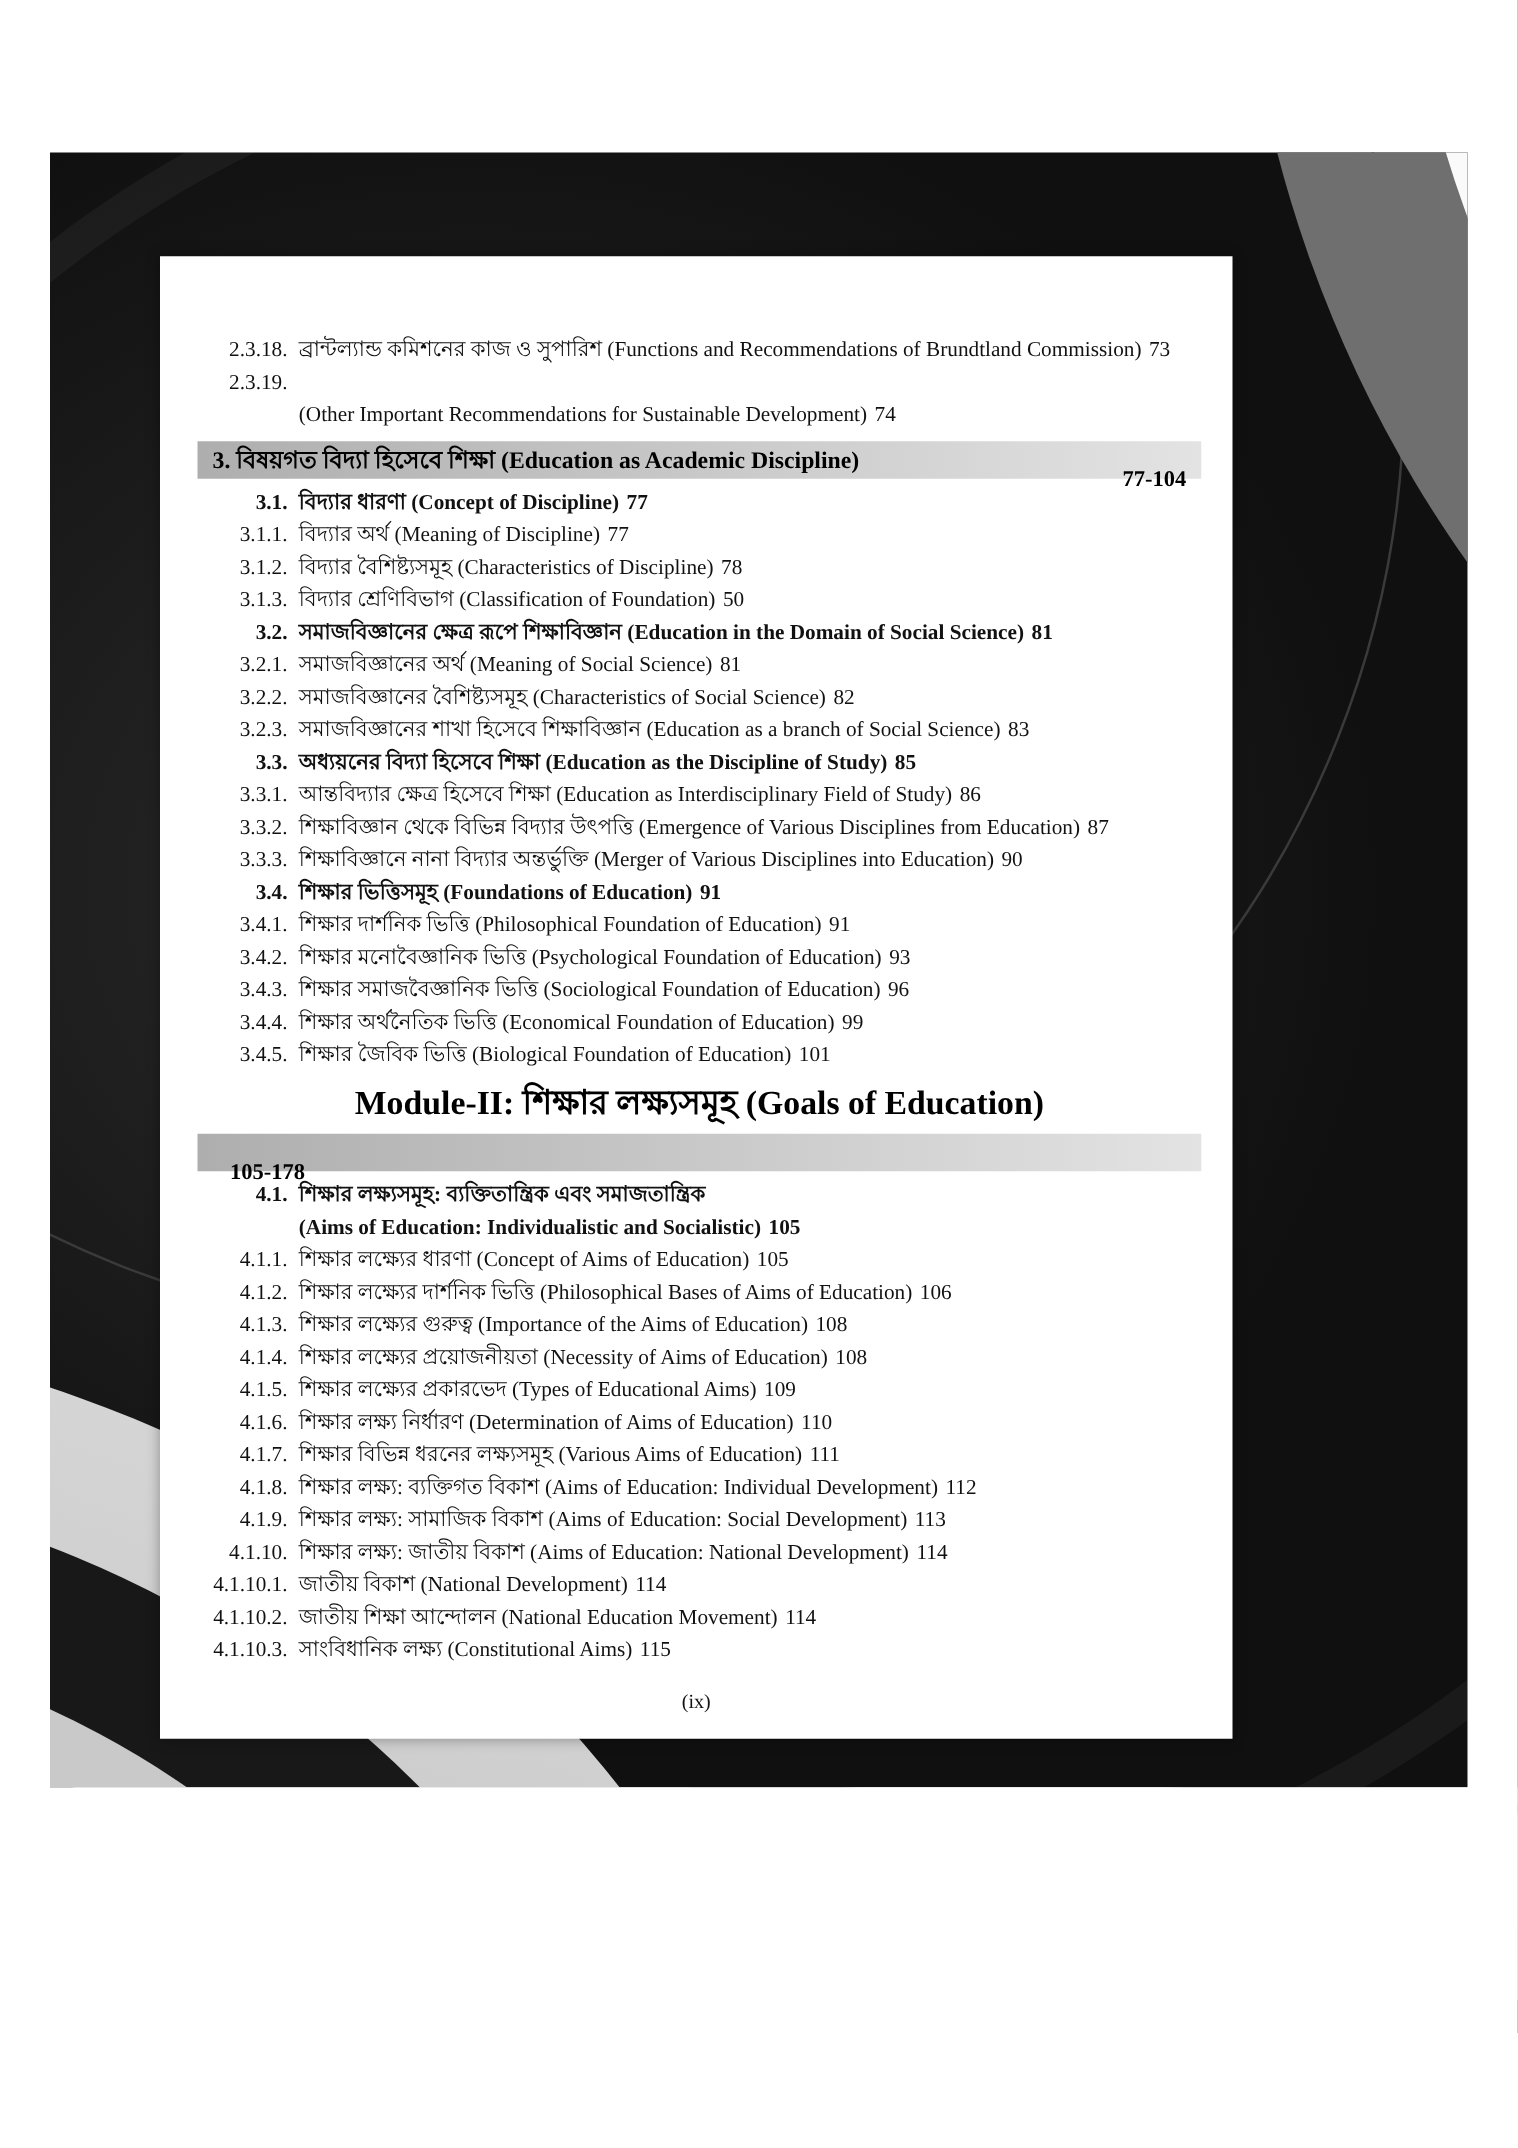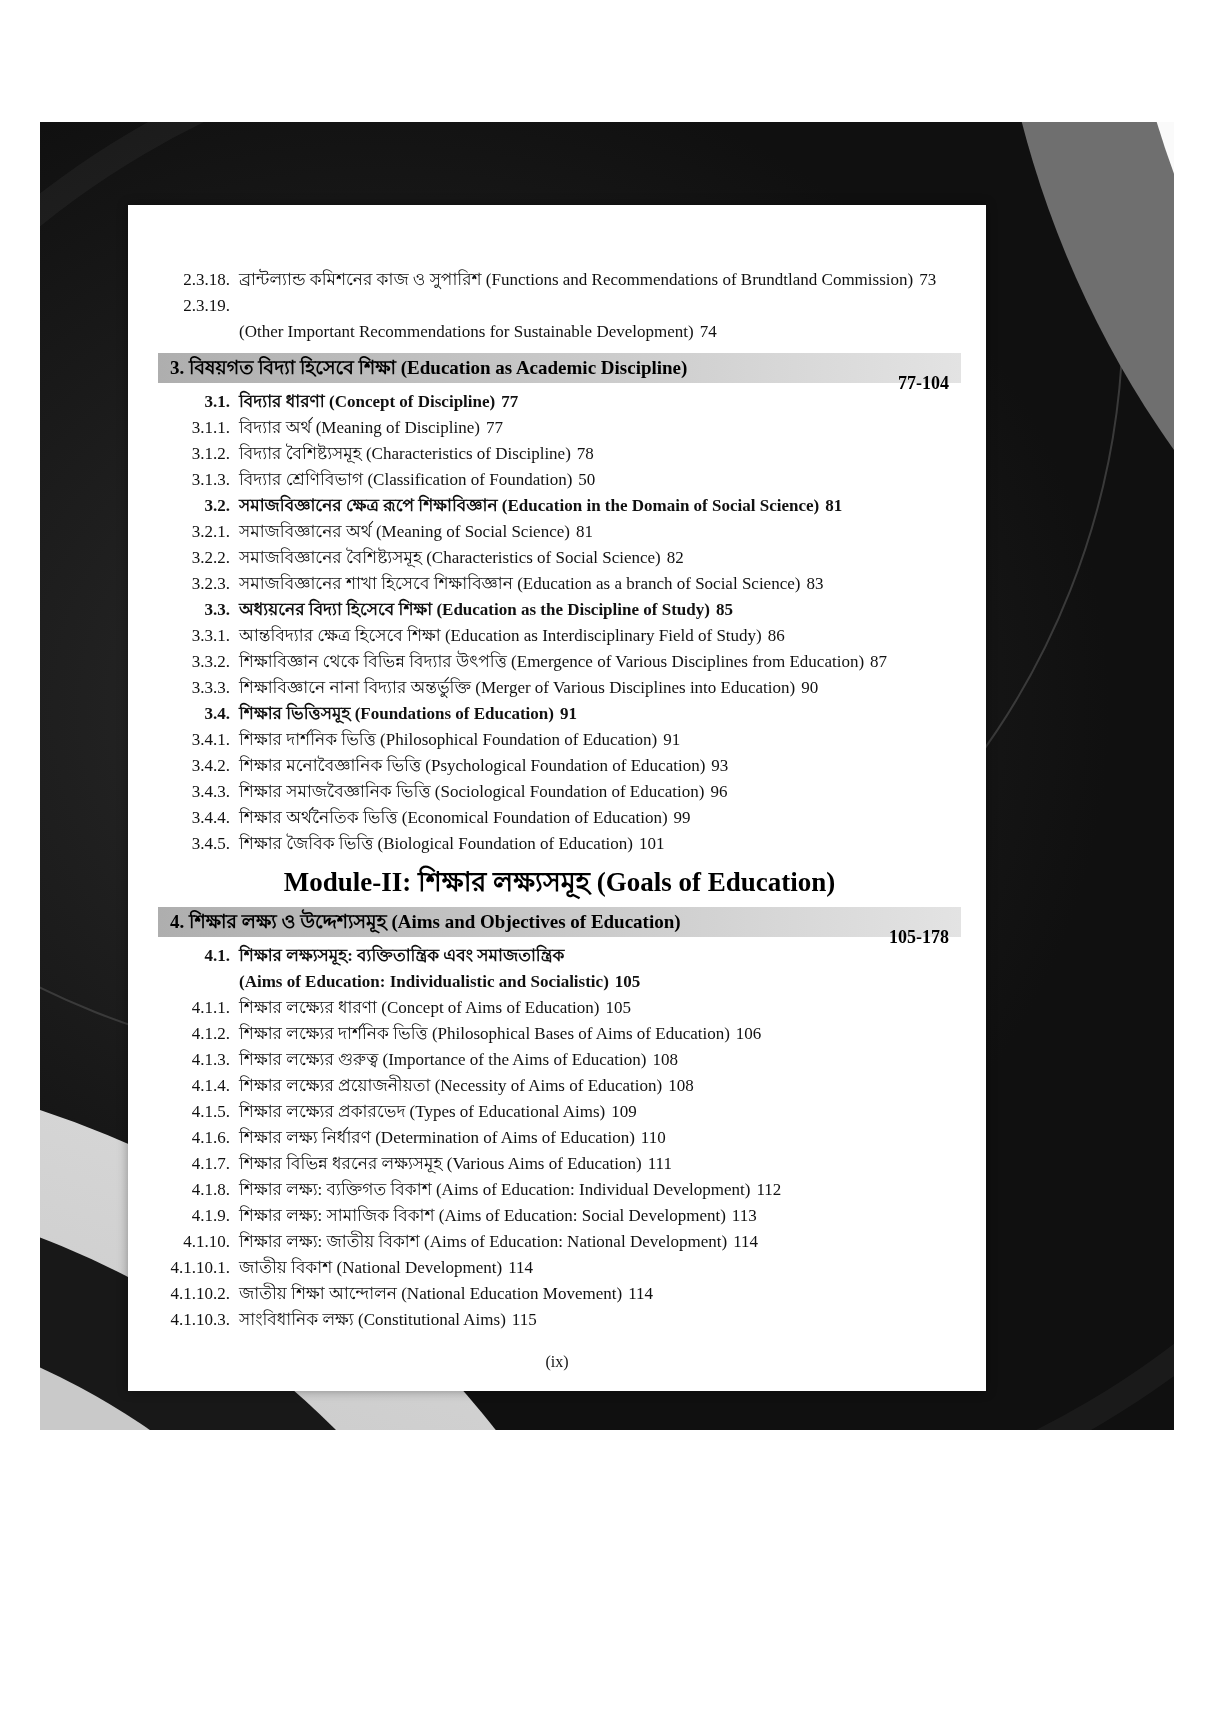--- a/index.html
+++ b/index.html
@@ -191,21 +191,20 @@
         <div class="row">
           <span class="num">3.4.4.</span>
           <span class="txt"><span>শিক্ষার অর্থনৈতিক ভিত্তি (Economical Foundation of Education)</span><span class="pg">99</span></span>
         </div>
         <div class="row">
           <span class="num">3.4.5.</span>
           <span class="txt"><span>শিক্ষার জৈবিক ভিত্তি (Biological Foundation of Education)</span><span class="pg">101</span></span>
         </div>
         <div class="module-heading"><span>Module-II: শিক্ষার লক্ষ্যসমূহ (Goals of Education)</span></div>
         <div class="section-bar">
-          <span class="sec-title">4. শিক্ষার লক্ষ্য ও উদ্দেশ্যসমূহ (Aims and Objectives of Education)</span>
           <span class="sec-pages">105-178</span>
         </div>
         <div class="row bold">
           <span class="num">4.1.</span>
           <span class="txt"><span>শিক্ষার লক্ষ্যসমূহ: ব্যক্তিতান্ত্রিক এবং সমাজতান্ত্রিক</span><span class="pg"></span></span>
         </div>
         <div class="row bold">
           <span class="num"></span>
           <span class="txt"><span>(Aims of Education: Individualistic and Socialistic)</span><span class="pg">105</span></span>
         </div>

